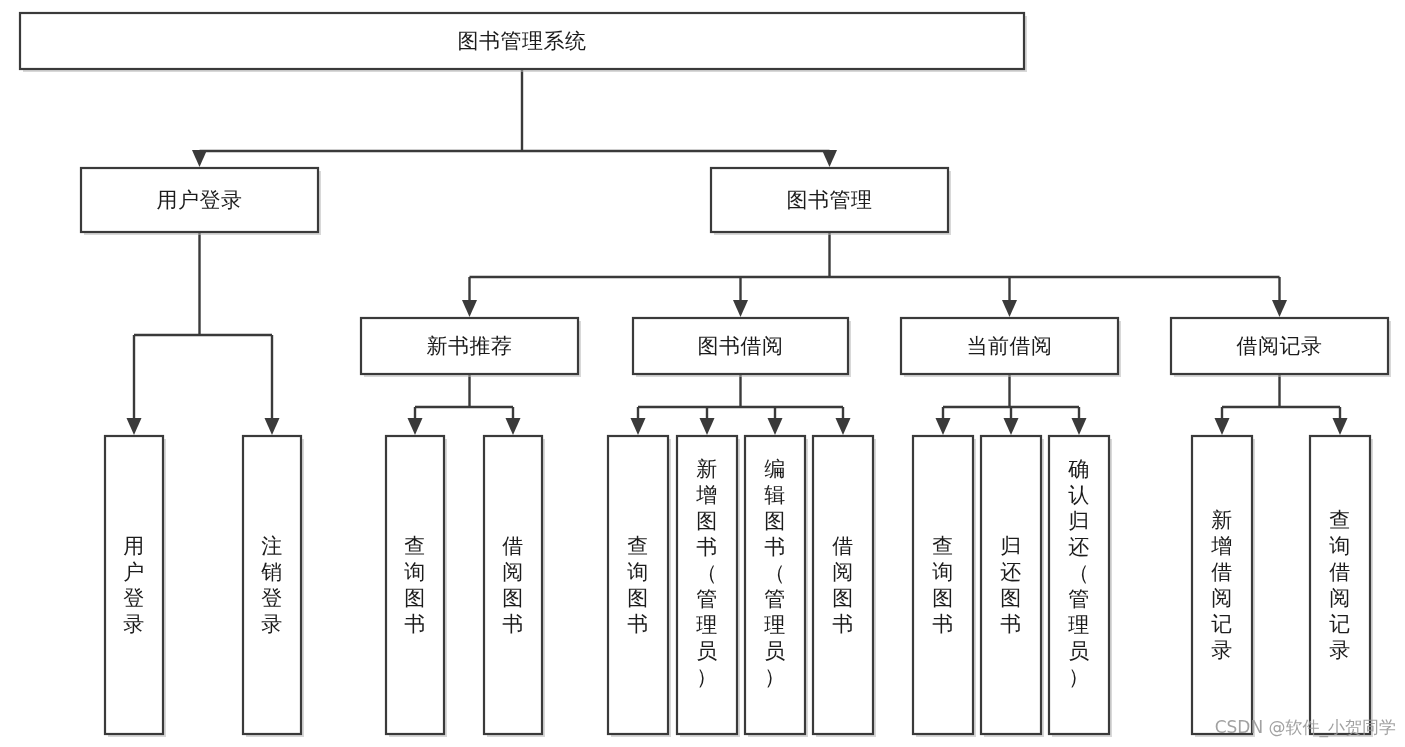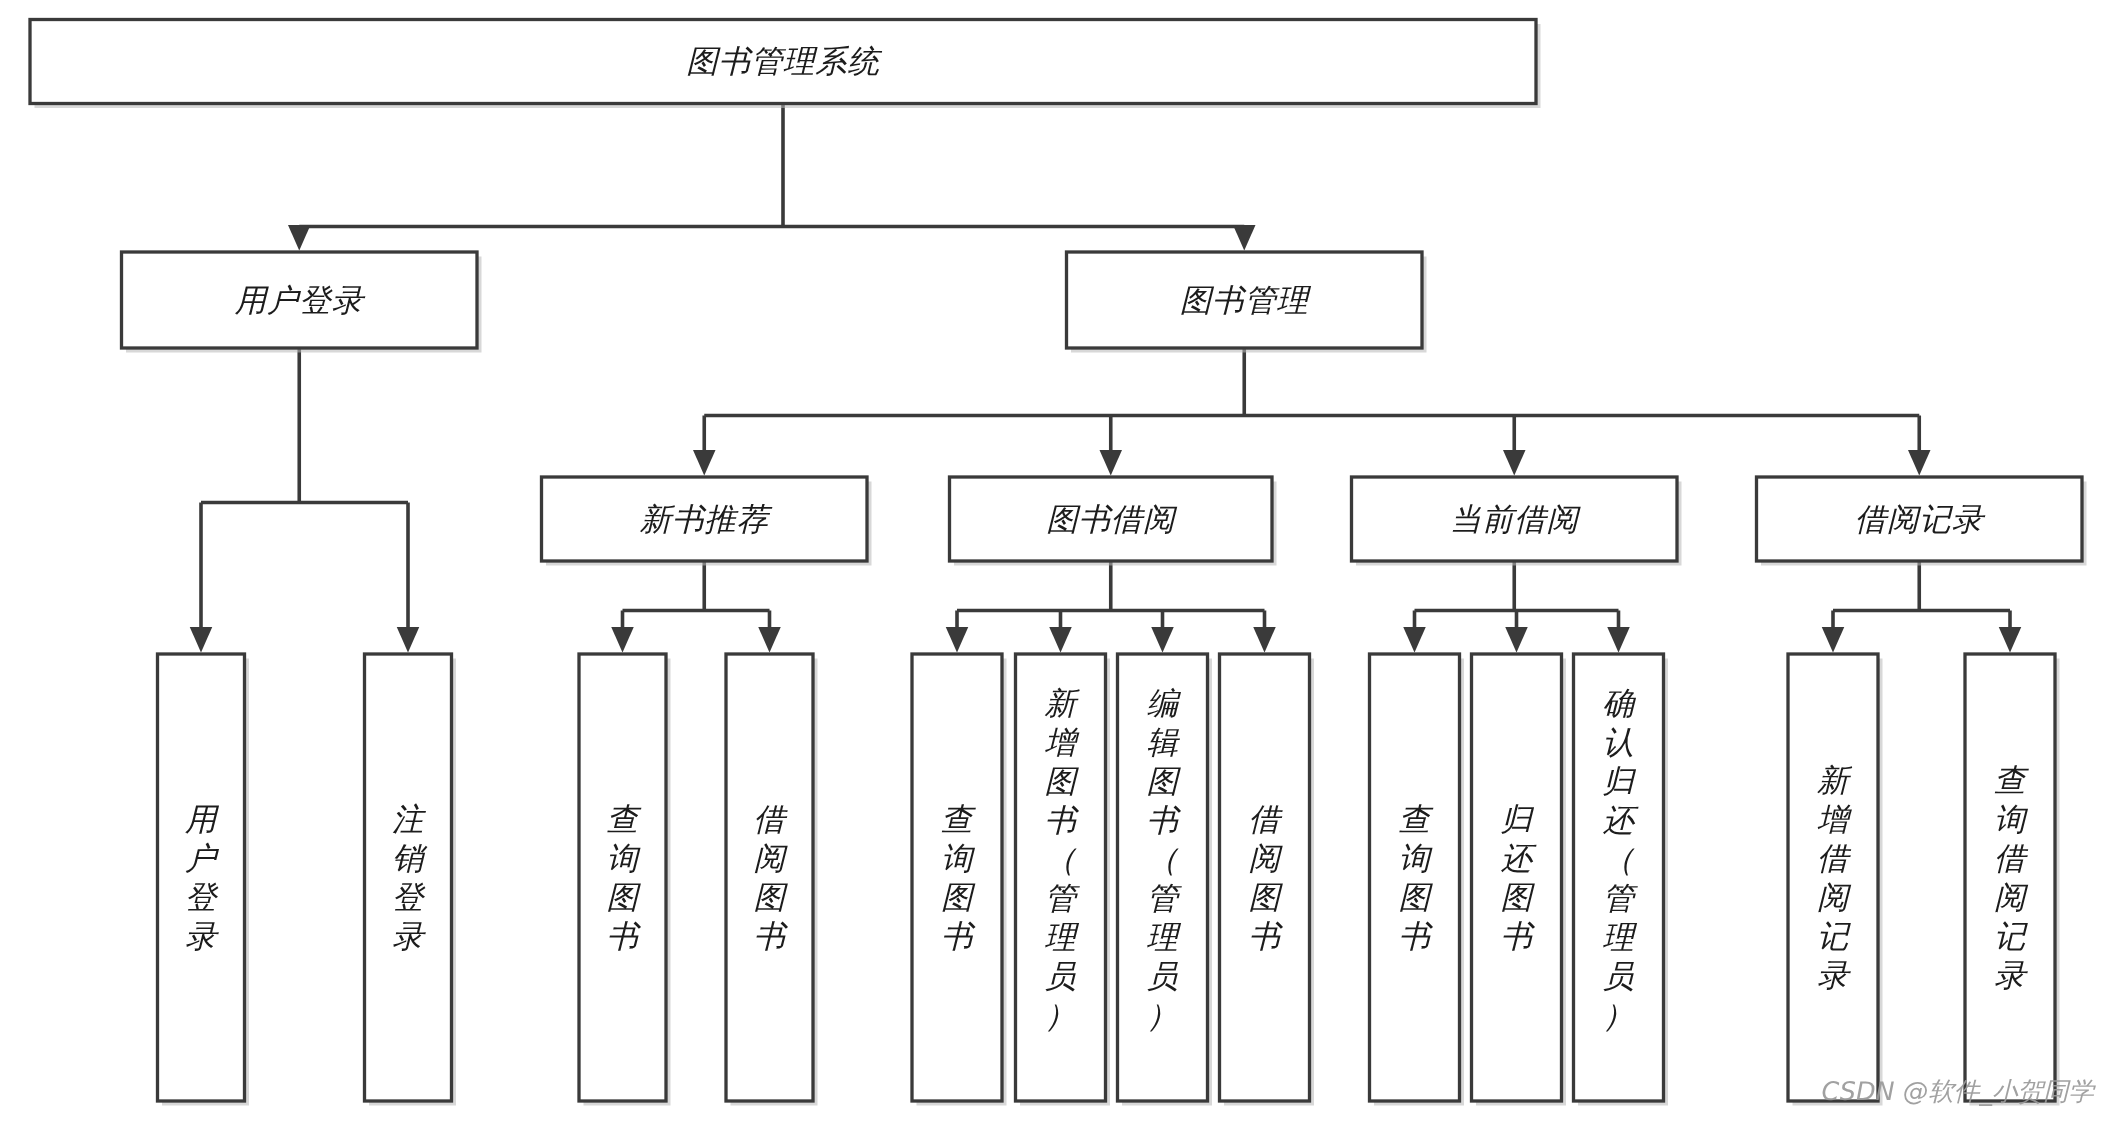--- a/index.html
+++ b/index.html
@@ -10,21 +10,20 @@
   }
   body {
     font-family: "Liberation Sans", "DejaVu Sans", sans-serif;
   }
   #diagram-root {
     position: relative;
     width: 1405px;
     height: 747px;
     background: #ffffff;
     overflow: hidden;
-    font-style: italic;
   }
   svg#chart-svg {
     position: absolute;
     top: 0;
     left: 0;
     width: 1405px;
     height: 747px;
     display: block;
   }
   .node-box {

